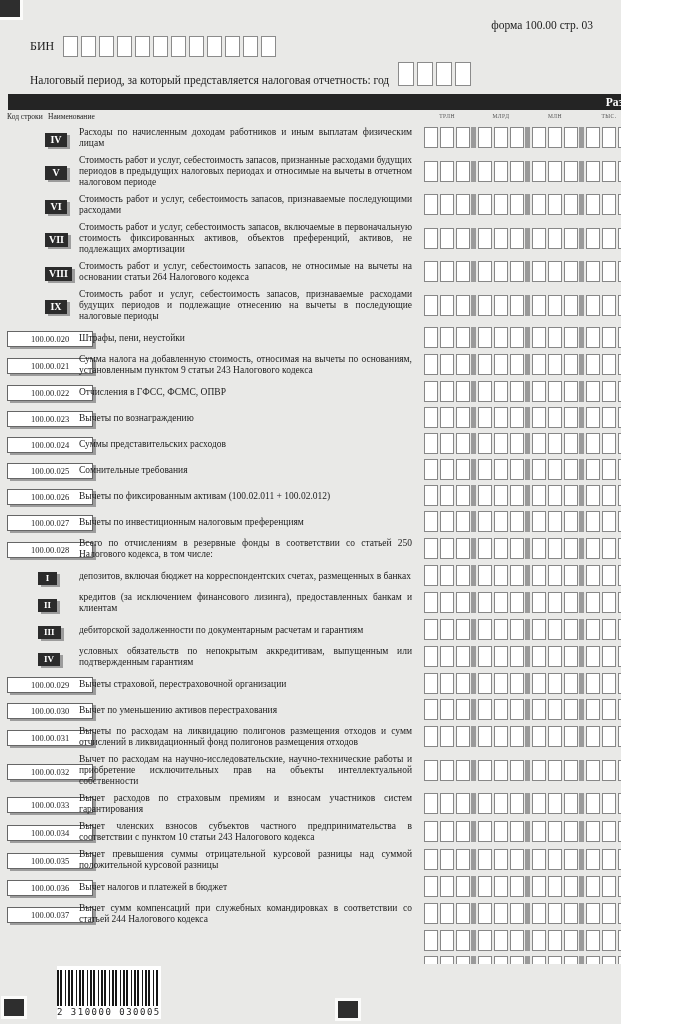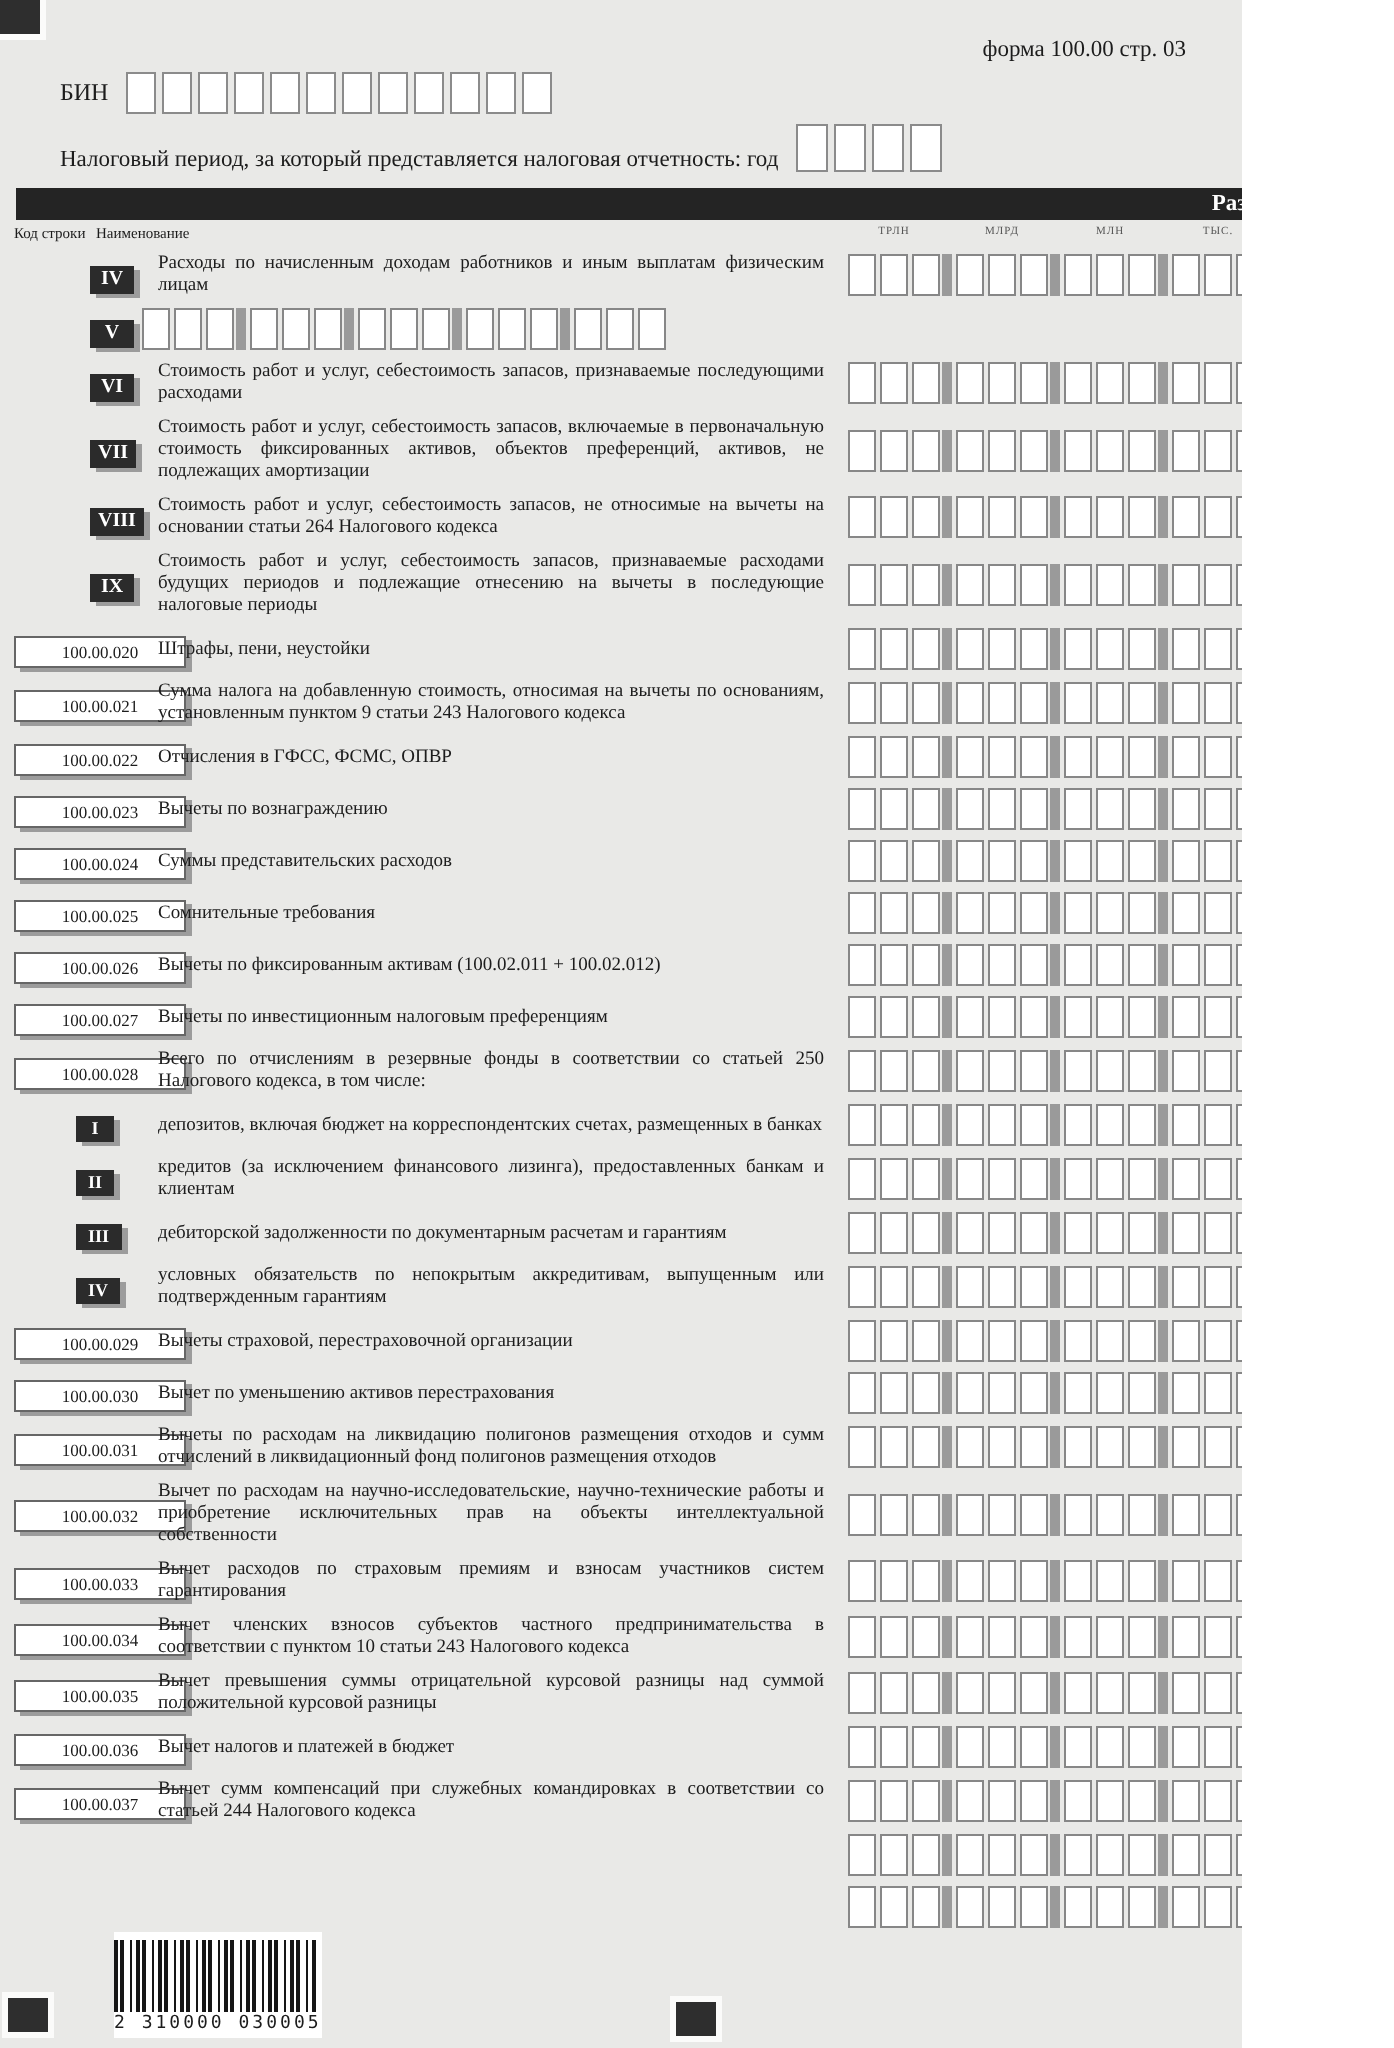--- a/index.html
+++ b/index.html
@@ -139,20 +139,21 @@
           <span class="gsep"></span>
           <span class="grp">
             <span class="acell"></span>
             <span class="acell"></span>
             <span class="acell"></span>
           </span>
         </div>
       </div>
       <div class="row">
         <div class="cell-code"><span class="code-roman">V</span></div>
+        <div class="cell-desc">Стоимость работ и услуг, себестоимость запасов, признанные расходами будущих периодов в предыдущих налоговых периодах и относимые на вычеты в отчетном налоговом периоде</div>
         <div class="cell-boxes">
           <span class="grp">
             <span class="acell"></span>
             <span class="acell"></span>
             <span class="acell"></span>
           </span>
           <span class="gsep"></span>
           <span class="grp">
             <span class="acell"></span>
             <span class="acell"></span>

